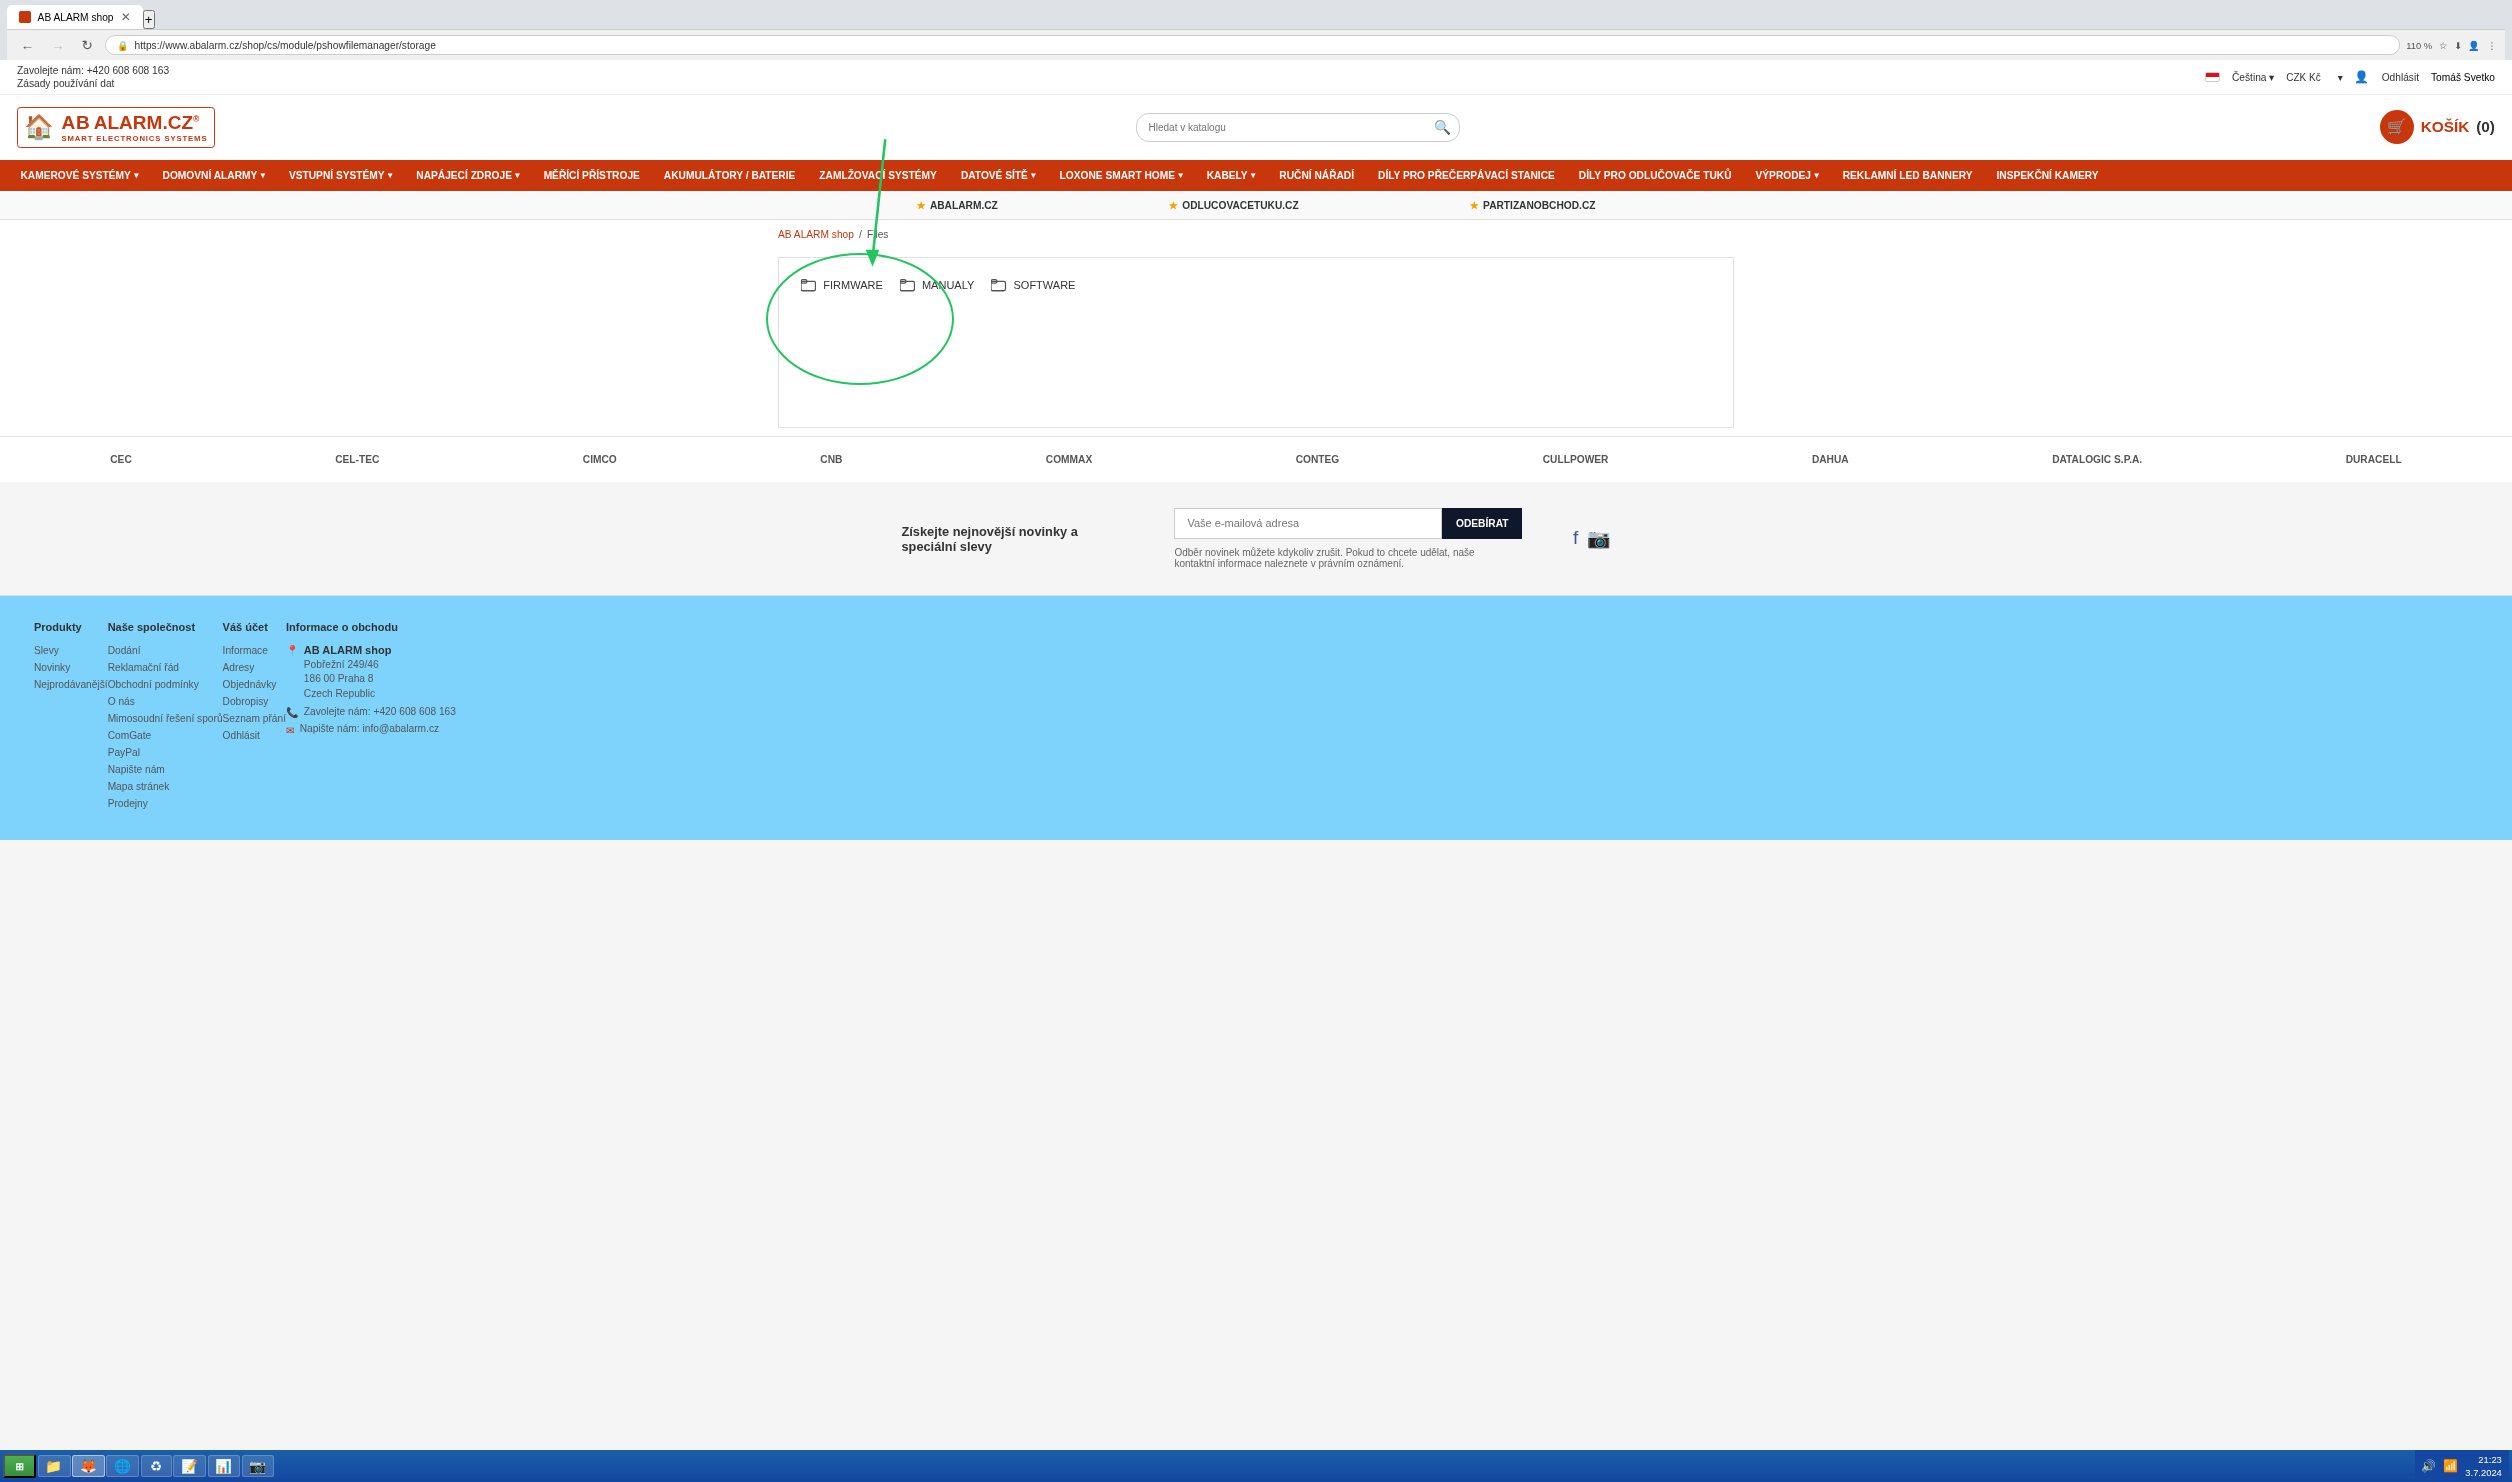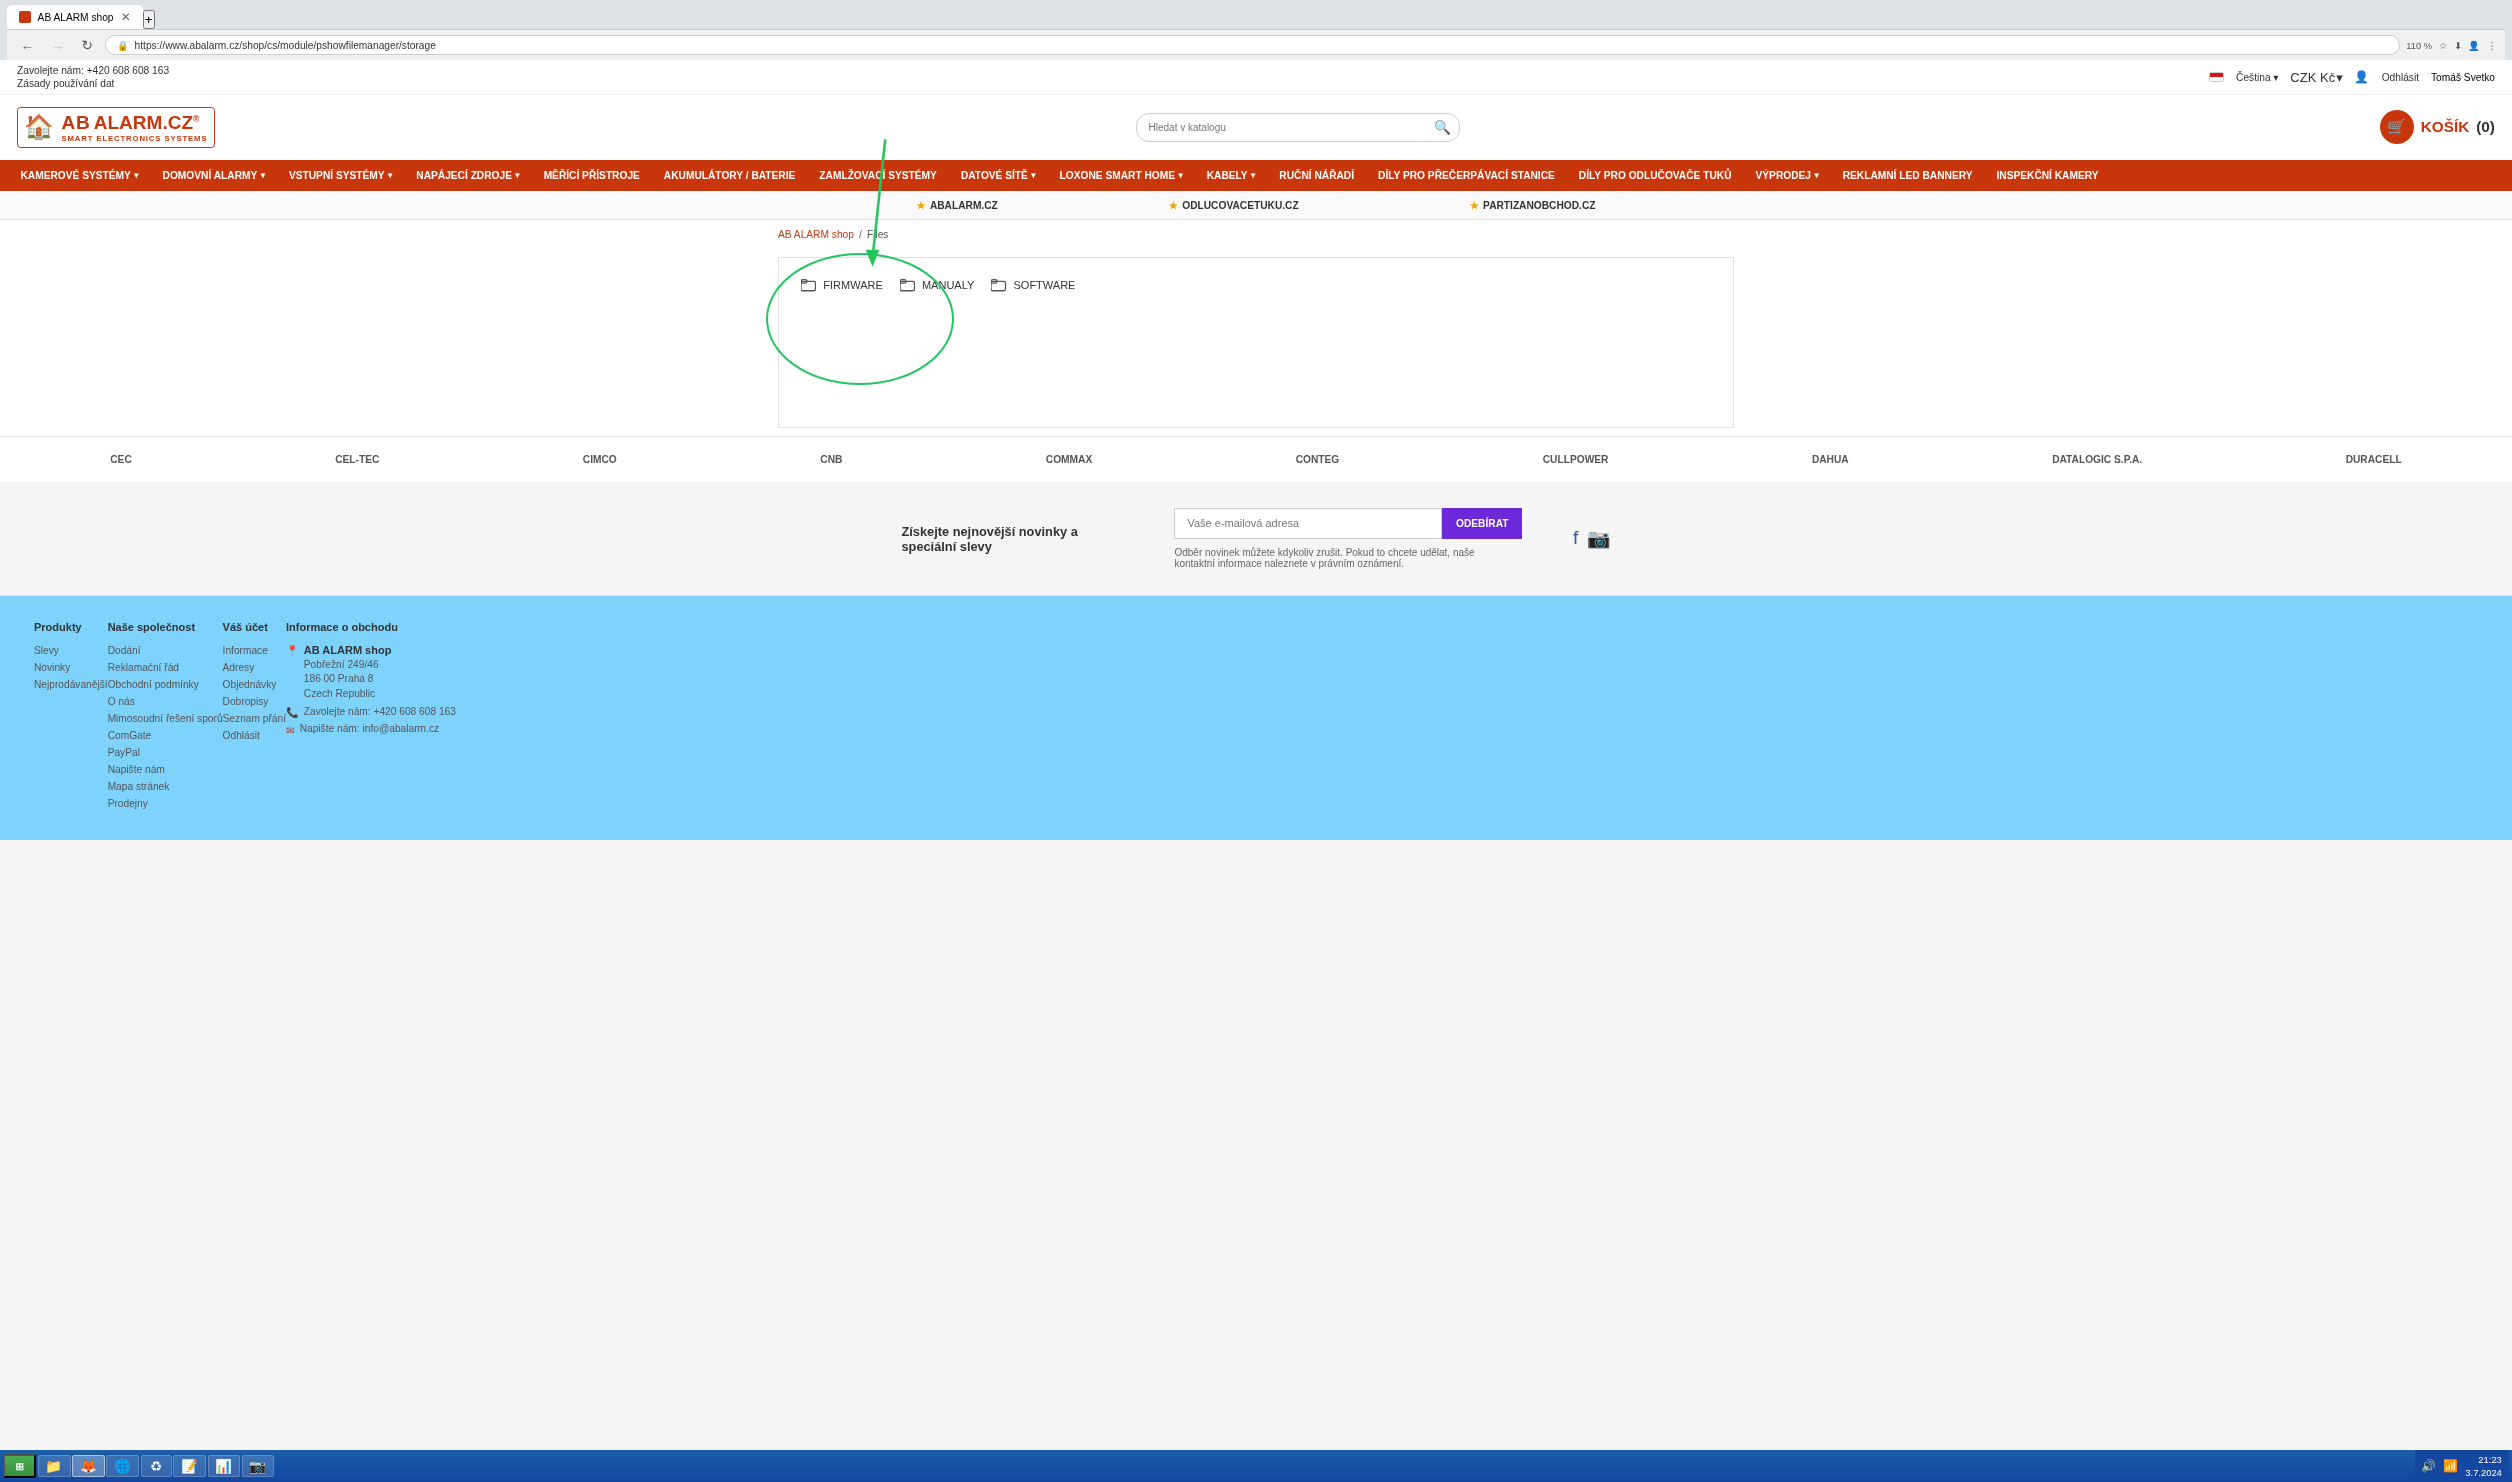--- a/index.html
+++ b/index.html
@@ -20,21 +20,21 @@
     .browser-actions { display: flex; gap: 6.8px; align-items: flex-start; font-size: 9.4px; color: #555; }
 
     
     .utility-bar { background: white; padding: 5.1px 17px; display: flex; justify-content: space-between; align-items: center; font-size: 10.2px; border-bottom: 0.9px solid #eee; }
     .utility-bar .left { display: flex; flex-direction: column; gap: 1.7px; }
     .utility-bar .phone { color: #333; }
     .utility-bar .policy { color: #333; }
     .utility-bar .right { display: flex; align-items: center; gap: 12px; }
     .flag { width: 15.4px; height: 10.2px; background: linear-gradient(#d7141a 50%, #fff 50%); display: inline-block; border: 0.9px solid #ccc; border-radius: 1.7px; }
     .lang-btn { background: none; border: none; font-size: 10.2px; color: #333; cursor: pointer; display: flex; align-items: flex-end; gap: 2.6px; }
-    .currency-btn { background: none; border: none; font-size: 13px; color: #333; cursor: pointer; display: flex; align-items: center; gap: 1px; }
+    .currency-btn { background: none; border: none; font-size: 10px; color: #333; cursor: pointer; display: flex; align-items: center; gap: 17px; }
     .user-icon-inline { font-size: 12px; color: #555; }
     .login-link { color: #333; text-decoration: none; font-size: 10.2px; cursor: pointer; }
 
     
     .site-header { background: white; padding: 12px 17px; display: flex; align-items: center; justify-content: space-between; }
     .logo-area { display: flex; align-items: center; }
     .logo-box { border: 1.7px solid #c8360c; border-radius: 3.4px; padding: 3.4px 6.8px; display: flex; align-items: center; gap: 6.8px; }
     .logo-house { font-size: 24px; color: #333; }
     .logo-text { display: flex; flex-direction: column; }
     .logo-ab { font-size: 19px; font-weight: bold; color: #c8360c; letter-spacing: 0.9px; }
@@ -65,21 +65,21 @@
     .file-list { display: flex; flex-direction: row; gap: 6.8px; }
     .file-item { display: flex; align-items: center; gap: 6.8px; font-size: 11px; color: #333; cursor: pointer; padding: 3.4px 5.1px; }
 
     
     .brands-row { display: flex; justify-content: space-around; align-items: center; padding: 17px 8.5px; background: white; border-top: 0.9px solid #e0e0e0; }
     .brand-name { font-size: 10.2px; color: #555; font-weight: bold; text-align: center; cursor: pointer; }
     .newsletter-bar { background: #f5f5f5; padding: 25.6px 17px; display: flex; justify-content: center; gap: 51px; align-items: center; border-bottom: 0.9px solid #e0e0e0; }
     .newsletter-text { font-size: 12.8px; font-weight: bold; color: #333; max-width: 222px; }
     .newsletter-input-row { display: flex; }
     .newsletter-input { padding: 8.5px 12px; border: 0.9px solid #ccc; font-size: 11px; width: 268px; color: #999; }
-    .newsletter-btn { background: #6d28d9; color: white; border: none; padding: 8.5px 13.6px; font-size: 10.2px; font-weight: bold; cursor: pointer; text-transform: uppercase; white-space: nowrap; }
+    .newsletter-btn { background: #0f172a; color: white; border: none; padding: 8.5px 13.6px; font-size: 10.2px; font-weight: bold; cursor: pointer; text-transform: uppercase; white-space: nowrap; }
     .newsletter-note { font-size: 10px; color: #666; max-width: 341px; }
     .social-icons { display: flex; gap: 8.5px; font-size: 19px; }
     .social-fb { color: #3b5998; cursor: pointer; }
     .social-ig { color: #c13584; cursor: pointer; }
 
     .footer-links { display: flex; justify-content: flex-start; padding: 25.6px 34px; background: #7dd3fc; }
     .footer-col h4 { font-size: 11px; font-weight: bold; color: #333; margin-bottom: 10.2px; }
     .footer-col ul { list-style: none; }
     .footer-col ul li { margin-bottom: 5.1px; }
     .footer-col ul li a { color: #555; text-decoration: none; font-size: 10.2px; cursor: pointer; }

